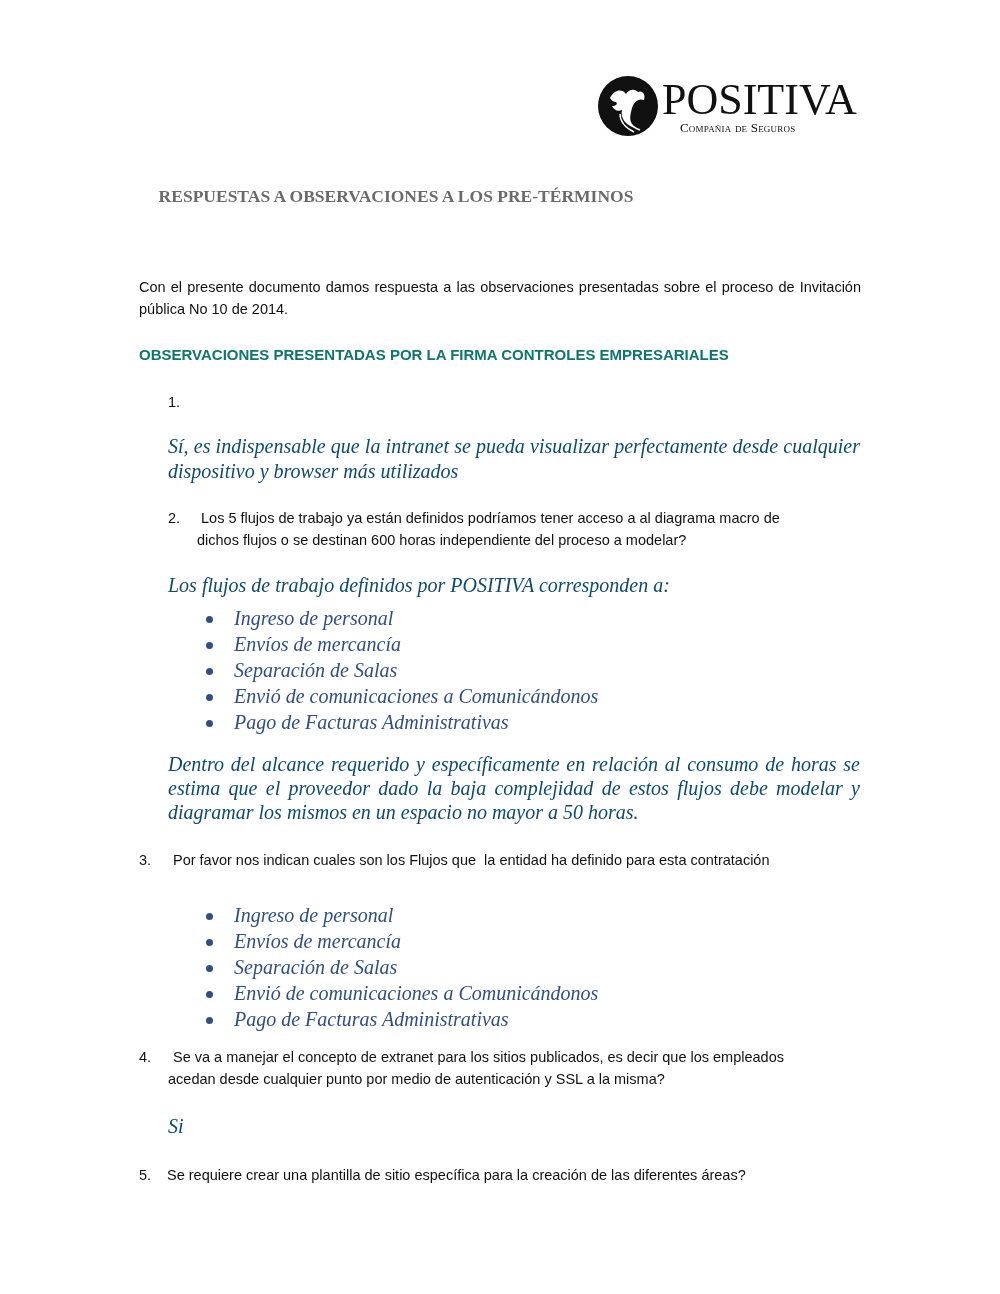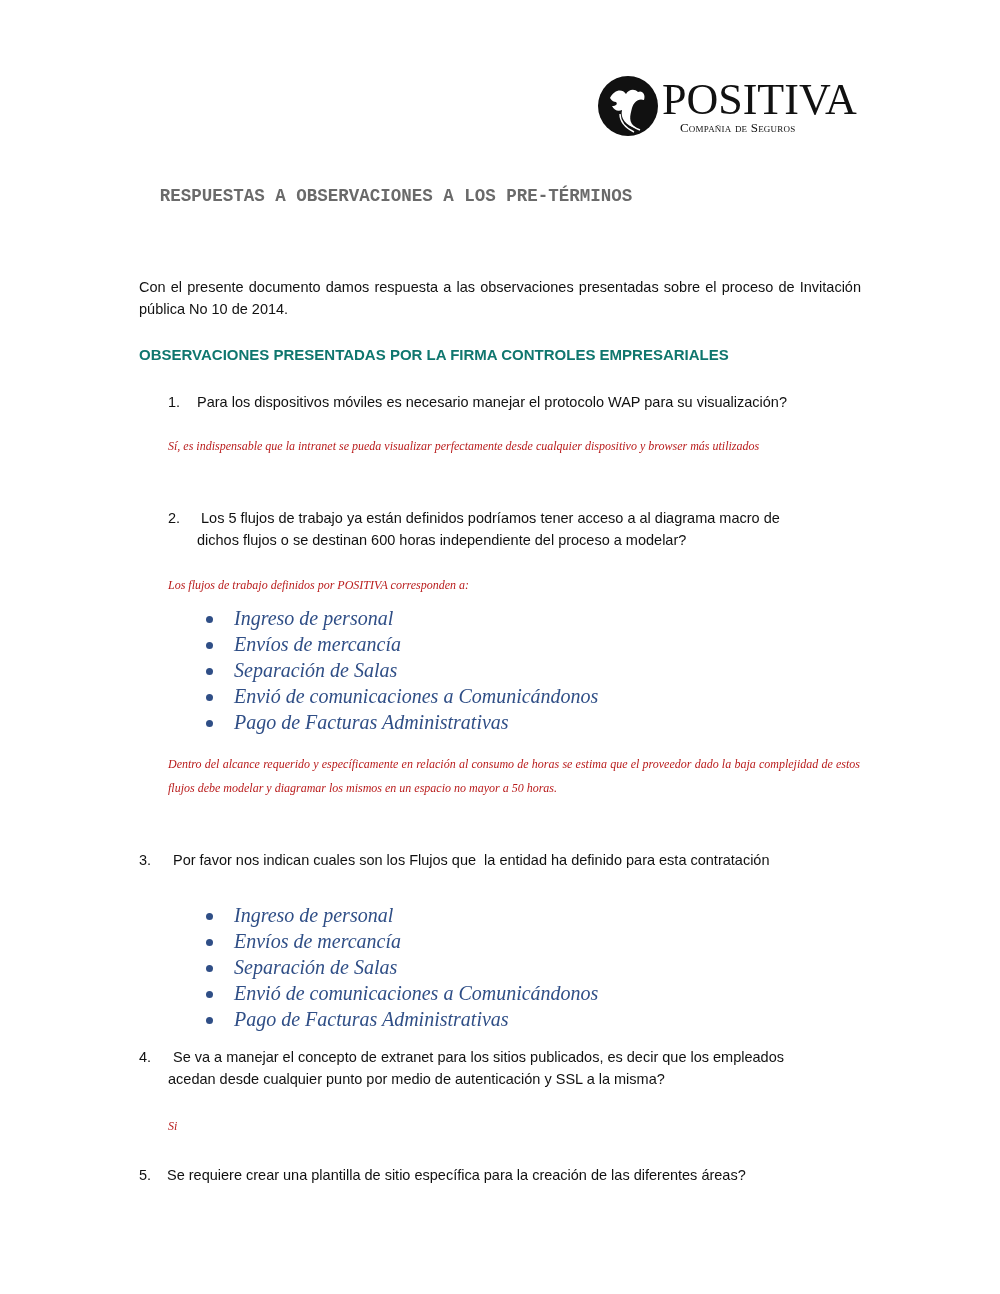--- a/index.html
+++ b/index.html
@@ -6,30 +6,30 @@
   body { width: 1000px; height: 1294px; position: relative; overflow: hidden; }
   .page { position: absolute; left: 0; top: 0; width: 1000px; height: 1294px; background: #fff; }
 
   
   .logo { position: absolute; left: 598px; top: 76px; width: 250px; height: 62px; }
   .logo-circle { position: absolute; left: 0; top: 0; width: 60px; height: 60px; border-radius: 50%; background: #111; overflow: hidden; }
   .logo-name { position: absolute; left: 64px; top: 2px; font-family: "Liberation Serif", serif; font-size: 44px; color: #111; letter-spacing: 0px; line-height: 44px; }
   .logo-sub { position: absolute; left: 82px; top: 44px; font-family: "Liberation Serif", serif; font-size: 13px; color: #111; letter-spacing: 0.2px; font-variant: small-caps; }
 
   
-  .title { position: absolute; left: 0; width: 792px; text-align: center; font-family: Liberation Mono, monospace; font-weight: bold; font-size: 17.5px; color: #6a6a6a; line-height: 21px; }
+  .title { position: absolute; left: 0; width: 792px; text-align: center; font-family: Liberation Serif, serif; font-weight: bold; font-size: 17.5px; color: #6a6a6a; line-height: 21px; }
   .t1 { top: 186px; }
   .t2 { top: 207px; }
 
   .body-text { font-family: "Liberation Sans", sans-serif; font-size: 14.5px; color: #111; line-height: 22px; }
   .abs { position: absolute; }
 
   .intro { left: 139px; top: 276px; width: 722px; text-align: justify; }
   .section-head { left: 139px; top: 344px; font-weight: bold; font-size: 15px; color: #0f766e; }
-  .answer { font-family: "Liberation Serif", serif; font-style: italic; color: #b91c1c; font-size: 12px; line-height: 25px; }
+  .answer { font-family: "Liberation Serif", serif; font-style: italic; color: #0c4a6e; font-size: 20px; line-height: 25px; }
   .justify { text-align: justify; text-align-last: left; }
 
   .bullets { position: absolute; left: 196px; margin: 7px; padding: 0; list-style: none; }
   .bullets li { position: relative; padding-left: 31px; height: 26px; line-height: 26px; font-family: "Liberation Serif", serif; font-style: italic; color: #2f4e86; font-size: 20px; white-space: nowrap; }
   .bullet-dot { position: absolute; left: 3px; top: 11px; width: 7px; height: 7px; border-radius: 50%; background: #2f4e86; }
 </style>
 </head>
 <body>
 
 <div class="page">
@@ -47,21 +47,20 @@
     <div class="logo-sub">Compañia de Seguros</div>
   </div>
 
   <div class="title t1">RESPUESTAS A OBSERVACIONES A LOS PRE-TÉRMINOS</div>
 
   <div class="abs body-text intro">Con el presente documento damos respuesta a las observaciones presentadas sobre el proceso de Invitación pública No 10 de 2014.</div>
 
   <div class="abs body-text section-head">OBSERVACIONES PRESENTADAS POR LA FIRMA CONTROLES EMPRESARIALES</div>
 
   <div class="abs body-text" style="left:168px; top:391px;">1.</div>
-  <div class="abs body-text" style="left:197px; top:391px; white-space:nowrap;">Para los dispositivos móviles es necesario manejar el protocolo WAP para su visualización?</div>
   <div class="abs answer justify" style="left:168px; top:434px; width:692px;">Sí, es indispensable que la intranet se pueda visualizar perfectamente desde cualquier dispositivo y browser más utilizados</div>
 
   <div class="abs body-text" style="left:168px; top:507px;">2.</div>
   <div class="abs body-text" style="left:197px; top:507px; white-space:pre;"> Los 5 flujos de trabajo ya están definidos podríamos tener acceso a al diagrama macro de</div>
   <div class="abs body-text" style="left:197px; top:529px; white-space:nowrap;">dichos flujos o se destinan 600 horas independiente del proceso a modelar?</div>
 
   <div class="abs answer" style="left:168px; top:573px; white-space:nowrap;">Los flujos de trabajo definidos por POSITIVA corresponden a:</div>
   <ul class="bullets" style="top:598px;">
     <li><span class="bullet-dot"></span><span>Ingreso de personal</span></li>
     <li><span class="bullet-dot"></span><span>Envíos de mercancía</span></li>

